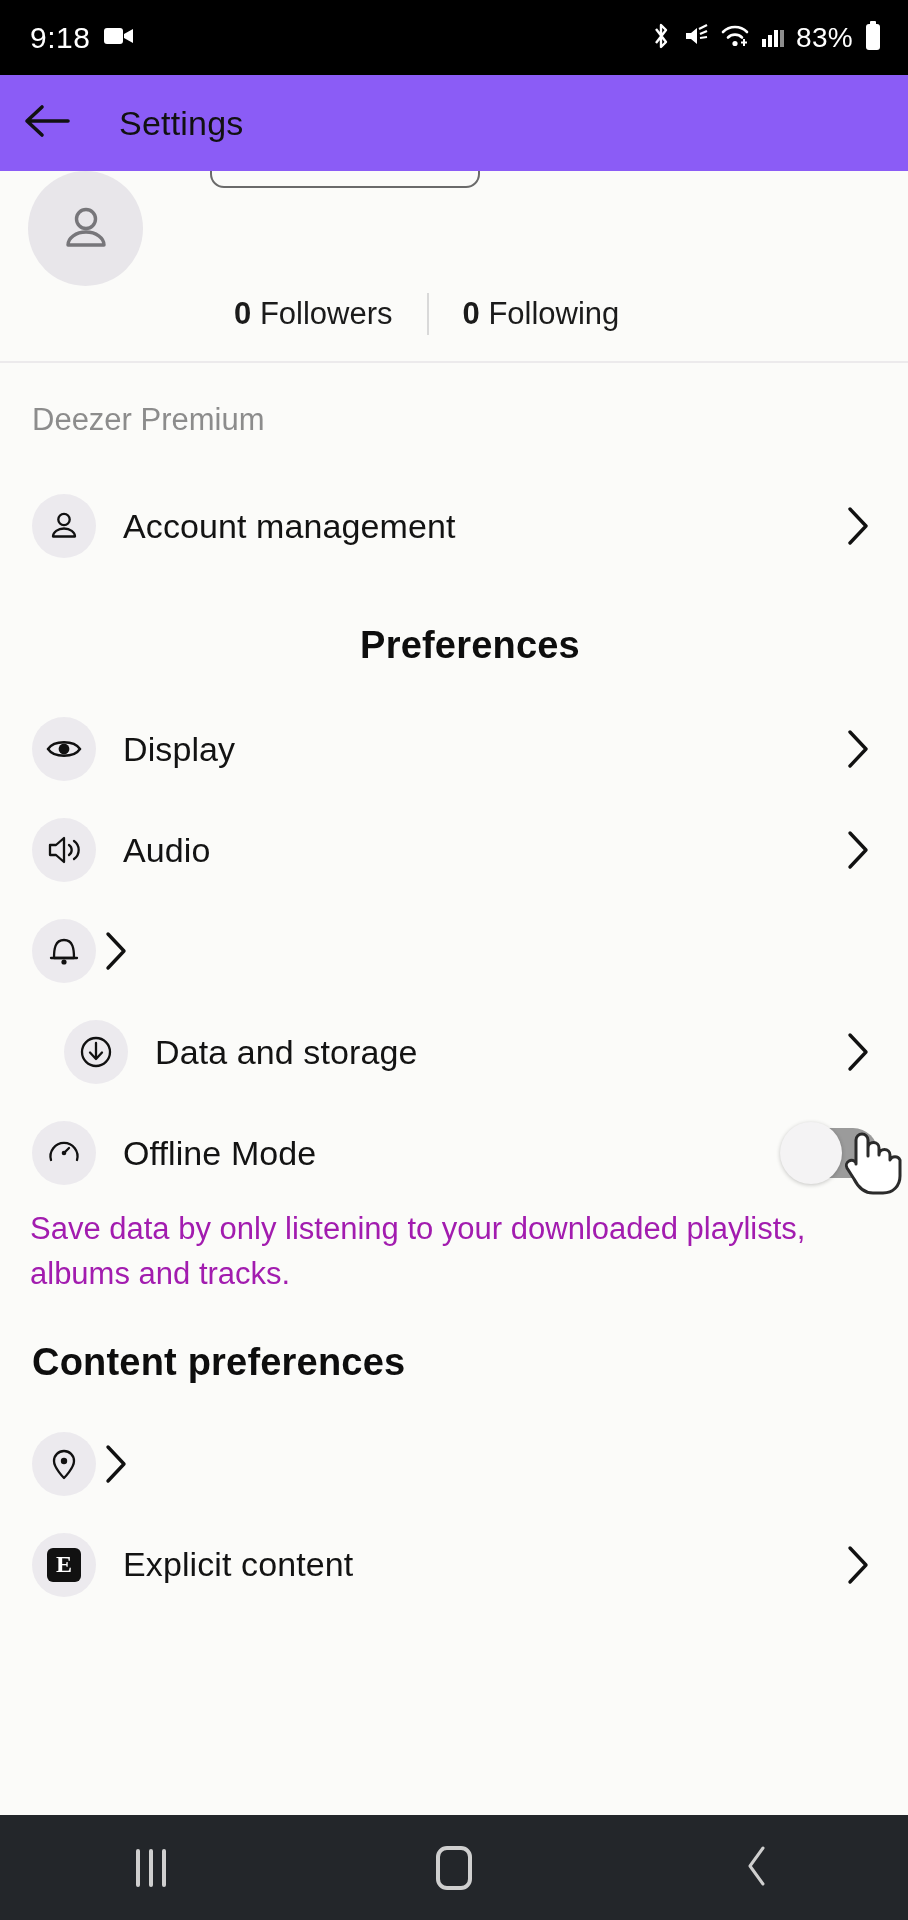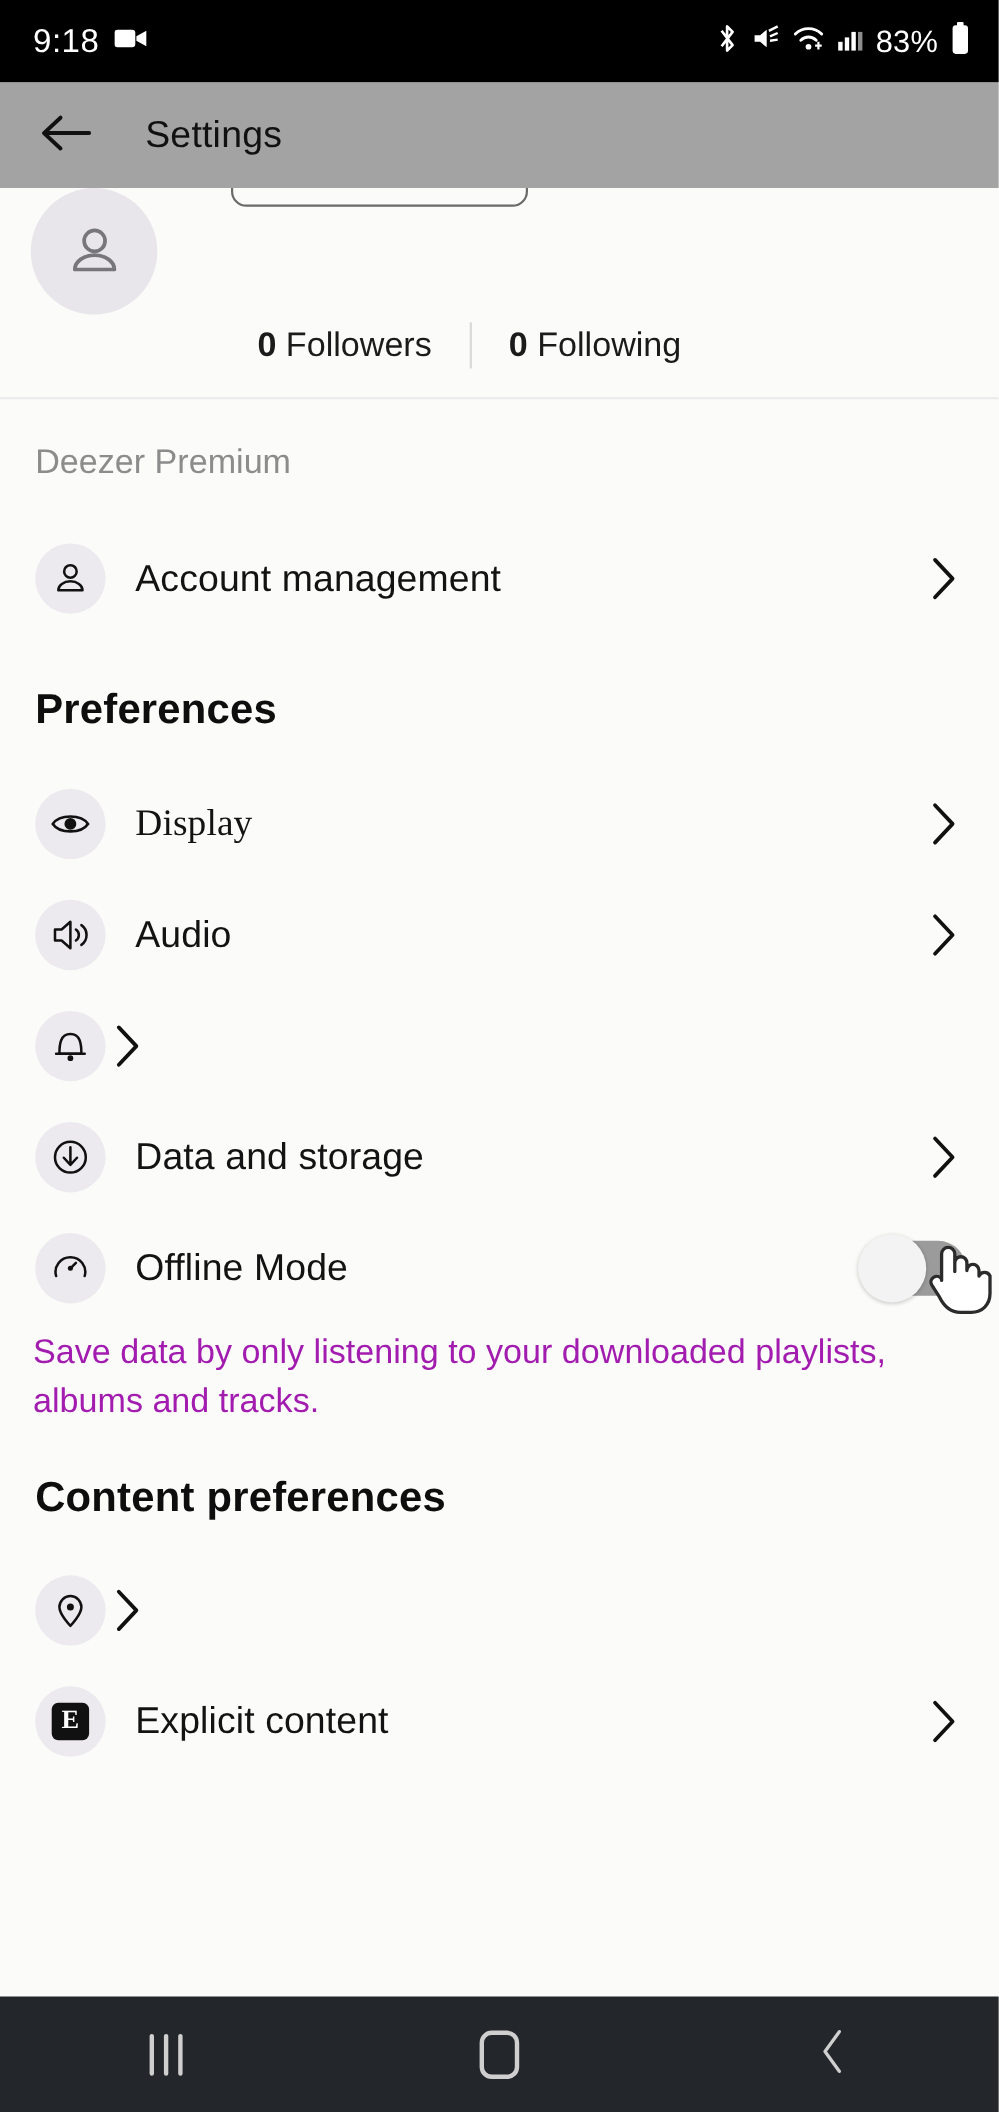--- a/index.html
+++ b/index.html
@@ -17,23 +17,23 @@
     display:flex; align-items:center; justify-content:space-between;
     padding:0 26px 0 30px;
   }
   .sb-left{ display:flex; align-items:center; gap:14px; }
   .sb-time{ font-size:30px; letter-spacing:.5px; }
   .sb-right{ display:flex; align-items:center; gap:11px; }
   .sb-battlabel{ font-size:28px; letter-spacing:.3px; }
 
   
   .appbar{
-    height:96px; background:#a3a3a3;
+    height:96px; background:#8b5cf6;
     display:flex; align-items:center; gap:45px;
-    padding-left:33px;
+    padding-left:20px;
   }
   .back-btn{ width:54px; height:54px; display:flex; align-items:center; justify-content:center; }
   .appbar-title{ font-size:34px; color:#111; letter-spacing:.2px; }
 
   
   .content{ position:absolute; top:171px; left:0; right:0; bottom:105px; background:#fbfbf9; overflow:hidden; }
 
   
   .profile{ position:relative; height:190px; }
   .avatar{
@@ -212,23 +212,23 @@
       </svg>
     </div>
     <div class="row-label">Account management</div>
     <div class="chev">
       <svg width="26" height="42" viewBox="0 0 26 42">
         <path d="M5 4 L21 21 L5 38" stroke="#111" stroke-width="3.4" fill="none" stroke-linecap="round" stroke-linejoin="round"></path>
       </svg>
     </div>
   </div>
 
-  <div class="sec-head" style="margin-top:48px;">Preferences</div>
-
-  <div class="row" style="margin-top:32px;font-family:Liberation Serif, serif;">
+  <div class="sec-head" style="margin-top:48px;text-align:center;">Preferences</div>
+
+  <div class="row" style="margin-top:32px;">
     <div class="row-icon">
       <svg width="38" height="38" viewBox="0 0 38 38">
         <path d="M3 19 C9 10 29 10 35 19 C29 28 9 28 3 19 Z" stroke="#111" stroke-width="2.4" fill="none"></path>
         <circle cx="19" cy="19" r="5.4" fill="#111"></circle>
       </svg>
     </div>
     <div class="row-label">Display</div>
     <div class="chev">
       <svg width="26" height="42" viewBox="0 0 26 42">
           <path d="M5 4 L21 21 L5 38" stroke="#111" stroke-width="3.4" fill="none" stroke-linecap="round" stroke-linejoin="round"></path>
@@ -260,21 +260,21 @@
         <circle cx="19" cy="30" r="2.6" fill="#111"></circle>
       </svg>
     </div>
     <div class="chev">
       <svg width="26" height="42" viewBox="0 0 26 42">
           <path d="M5 4 L21 21 L5 38" stroke="#111" stroke-width="3.4" fill="none" stroke-linecap="round" stroke-linejoin="round"></path>
         </svg>
     </div>
   </div>
 
-  <div class="row" style="margin-top:1px;">
+  <div class="row" style="margin-top:1px;margin-left:32px;">
     <div class="row-icon">
       <svg width="38" height="38" viewBox="0 0 38 38">
         <circle cx="19" cy="19" r="14" stroke="#111" stroke-width="2.3" fill="none"></circle>
         <path d="M19 10 L19 25 M13 19.5 L19 26 L25 19.5" stroke="#111" stroke-width="2.3" fill="none" stroke-linecap="round" stroke-linejoin="round"></path>
       </svg>
     </div>
     <div class="row-label">Data and storage</div>
     <div class="chev">
       <svg width="26" height="42" viewBox="0 0 26 42">
           <path d="M5 4 L21 21 L5 38" stroke="#111" stroke-width="3.4" fill="none" stroke-linecap="round" stroke-linejoin="round"></path>

